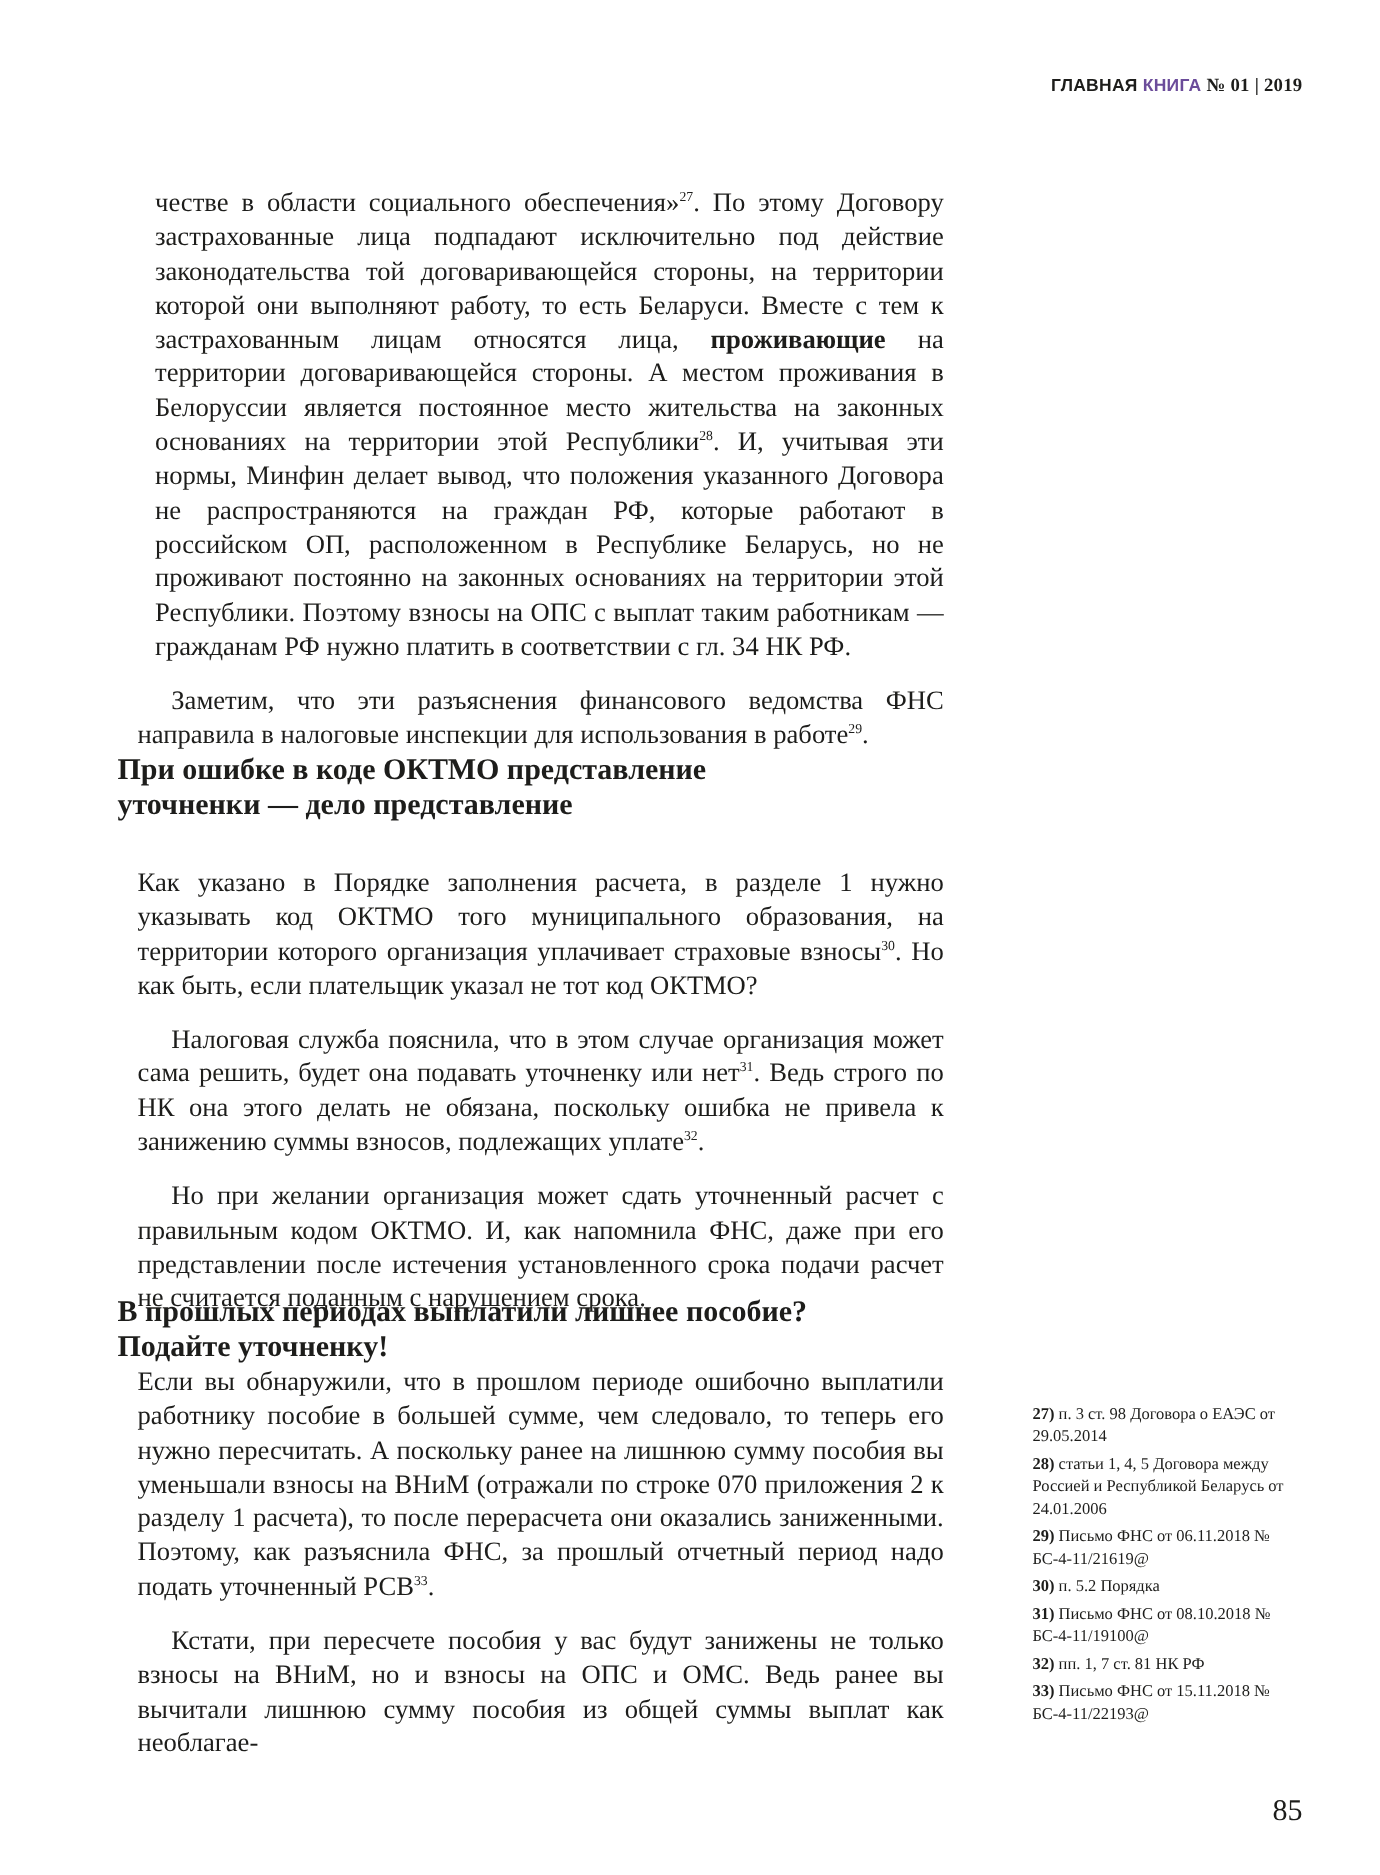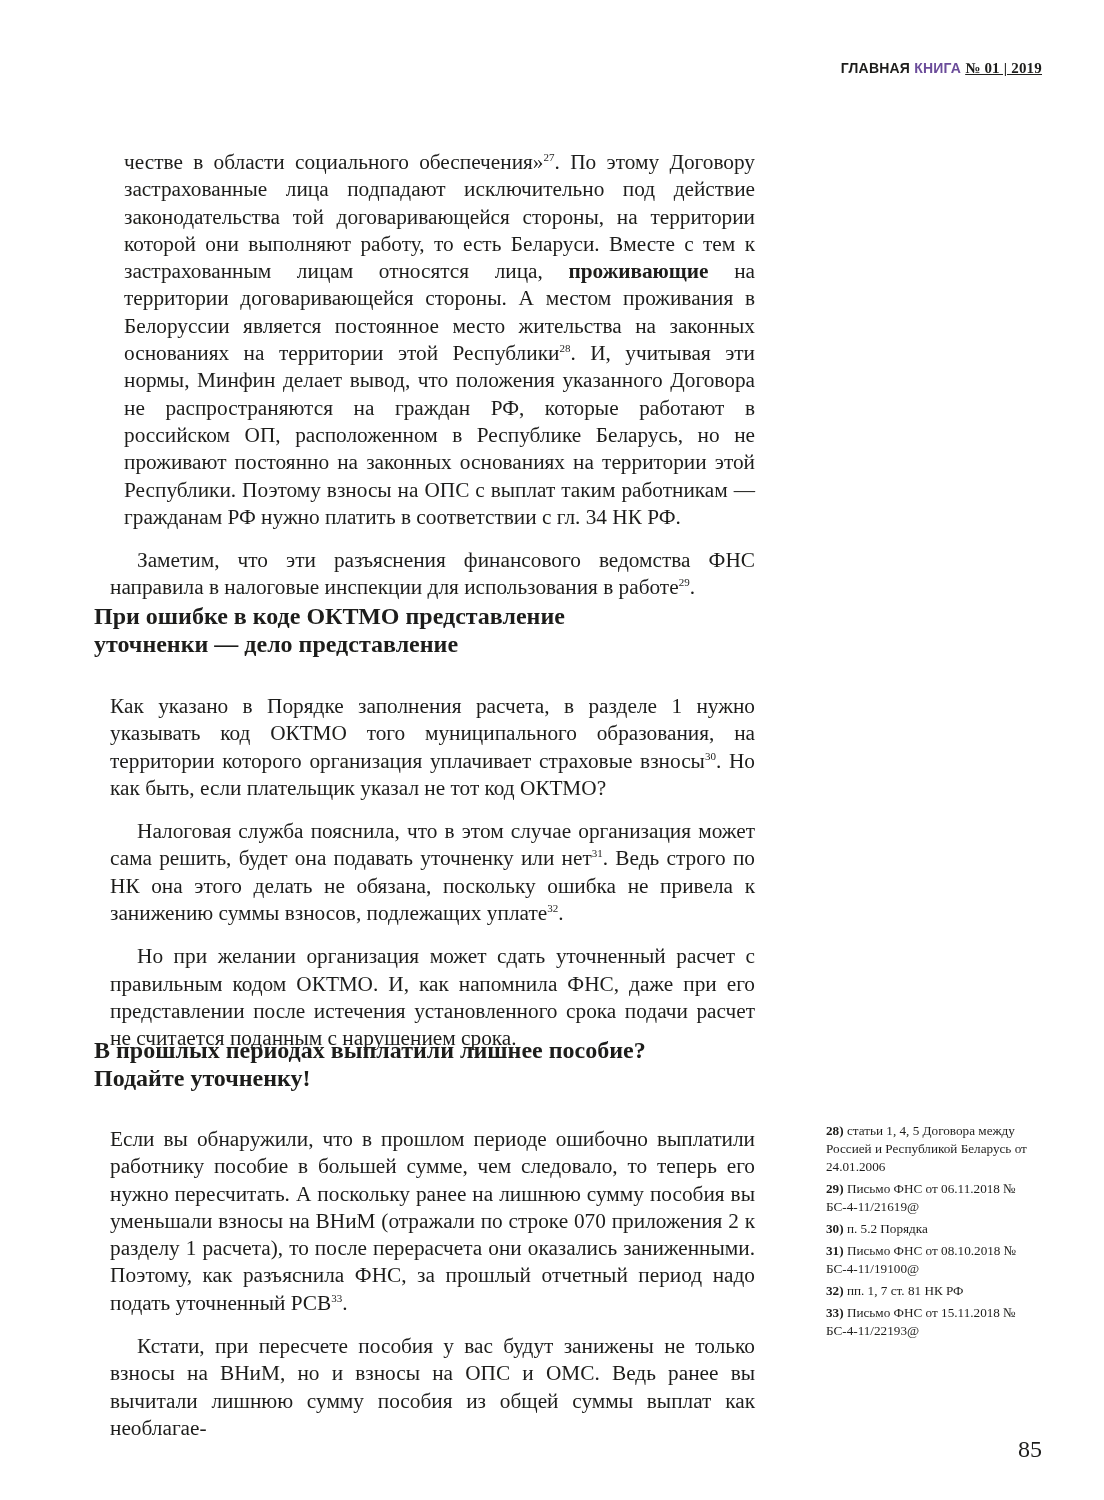--- a/index.html
+++ b/index.html
@@ -6,21 +6,21 @@
     body {
       width: 1104px; height: 1500px; background: #ffffff; position: relative;
       font-family: "Liberation Serif", "DejaVu Serif", serif; color: #1d1d1b; overflow: hidden;
     }
     .masthead {
       position: absolute; top: 60px; right: 62px;
       font-family: "Liberation Sans", "DejaVu Sans", sans-serif; font-weight: bold;
       font-size: 14px; letter-spacing: 0.2px; color: #1d1d1b; white-space: nowrap;
     }
     .masthead .brand2 { color: #6b4c9a; }
-    .masthead .issue { font-family: "Liberation Serif", serif; font-weight: bold; font-size: 15px; text-decoration: underline; }
+    .masthead .issue { font-family: "Liberation Serif", serif; font-weight: bold; font-size: 15px; }
     .col {
       position: absolute; left: 94px; width: 677px;
       font-size: 21.3px; line-height: 27.3px; text-align: justify; hyphens: manual;
     }
     .col p { margin: 16px; }
     .col p.indent { text-indent: 27px; }
     .col p.first-cont { padding-left: 14px; }
     sup { font-size: 11px; line-height: 0; vertical-align: 8px; }
     h2 {
       position: absolute; left: 94px; width: 690px; margin: 0;
@@ -61,26 +61,27 @@
   <p><span>Как указано в Порядке заполнения расчета, в разделе 1 нужно указывать код ОКТМО того муниципального образования, на территории которого организация уплачивает страховые взносы</span><sup>30</sup><span>. Но как быть, если плательщик указал не тот код ОКТМО?</span></p>
   <p class="indent"><span>Налоговая служба пояснила, что в этом случае организация может сама решить, будет она подавать уточненку или нет</span><sup>31</sup><span>. Ведь строго по НК она этого делать не обязана, поскольку ошибка не привела к занижению суммы взносов, подлежащих уплате</span><sup>32</sup><span>.</span></p>
   <p class="indent">Но при желании организация может сдать уточненный расчет с правильным кодом ОКТМО. И, как напомнила ФНС, даже при его представлении после истечения установленного срока подачи расчет не считается поданным с нарушением срока.</p>
 </div>
 
 <h2 style="top:1036px;">
   <span>В прошлых периодах выплатили лишнее пособие?</span><br>
   <span>Подайте уточненку!</span>
 </h2>
 
-<div class="col" style="top:1110px;">
+<div class="col" style="top:1076px;">
   <p><span>Если вы обнаружили, что в прошлом периоде ошибочно выплатили работнику пособие в большей сумме, чем следовало, то теперь его нужно пересчитать. А поскольку ранее на лишнюю сумму пособия вы уменьшали взносы на ВНиМ (отражали по строке 070 приложения 2 к разделу 1 расчета), то после перерасчета они оказались заниженными. Поэтому, как разъяснила ФНС, за прошлый отчетный период надо подать уточненный РСВ</span><sup>33</sup><span>.</span></p>
   <p class="indent">Кстати, при пересчете пособия у вас будут занижены не только взносы на ВНиМ, но и взносы на ОПС и ОМС. Ведь ранее вы вычитали лишнюю сумму пособия из общей суммы выплат как необлагае-</p>
 </div>
 
 <div class="notes">
+  <div class="note"><b>27)</b> <span>п. 3 ст. 98 Договора о ЕАЭС от 29.05.2014</span></div>
   <div class="note"><b>28)</b> <span>статьи 1, 4, 5 Договора между Россией и Республикой Беларусь от 24.01.2006</span></div>
   <div class="note"><b>29)</b> <span>Письмо ФНС от 06.11.2018 № БС-4-11/21619@</span></div>
   <div class="note"><b>30)</b> <span>п. 5.2 Порядка</span></div>
   <div class="note"><b>31)</b> <span>Письмо ФНС от 08.10.2018 № БС-4-11/19100@</span></div>
   <div class="note"><b>32)</b> <span>пп. 1, 7 ст. 81 НК РФ</span></div>
   <div class="note"><b>33)</b> <span>Письмо ФНС от 15.11.2018 № БС-4-11/22193@</span></div>
 </div>
 
 <div class="page-num">85</div>
 

